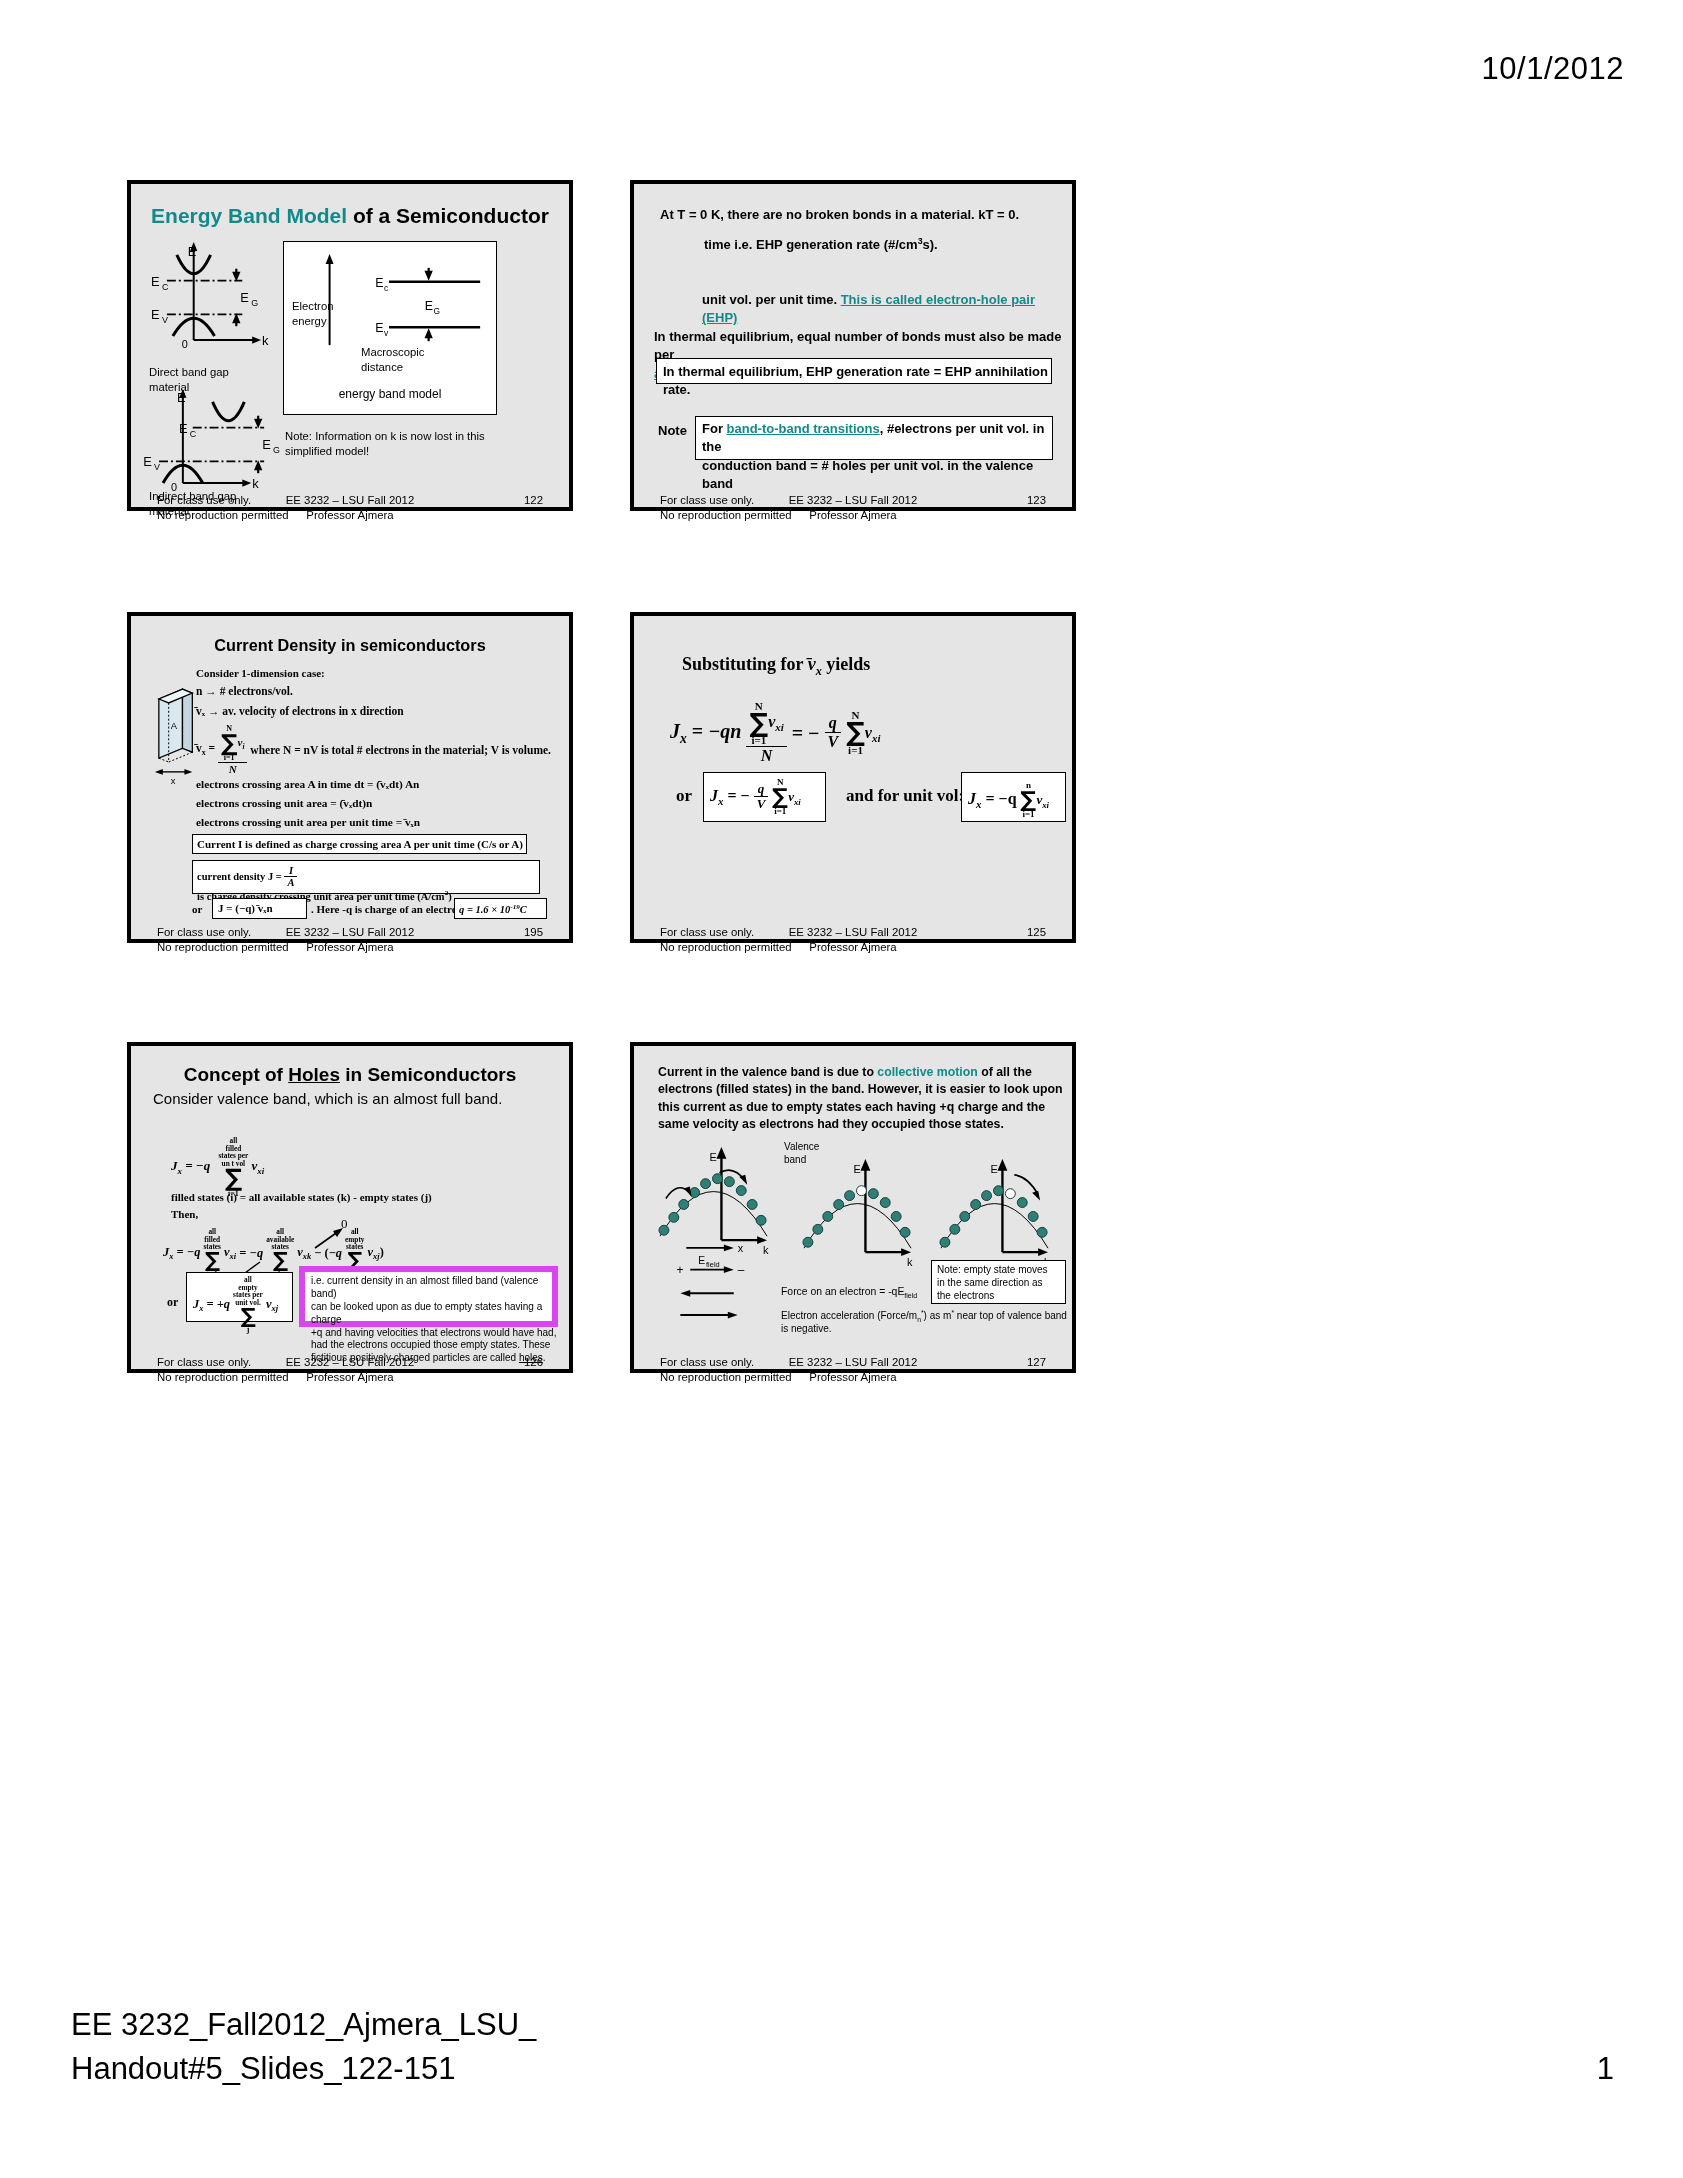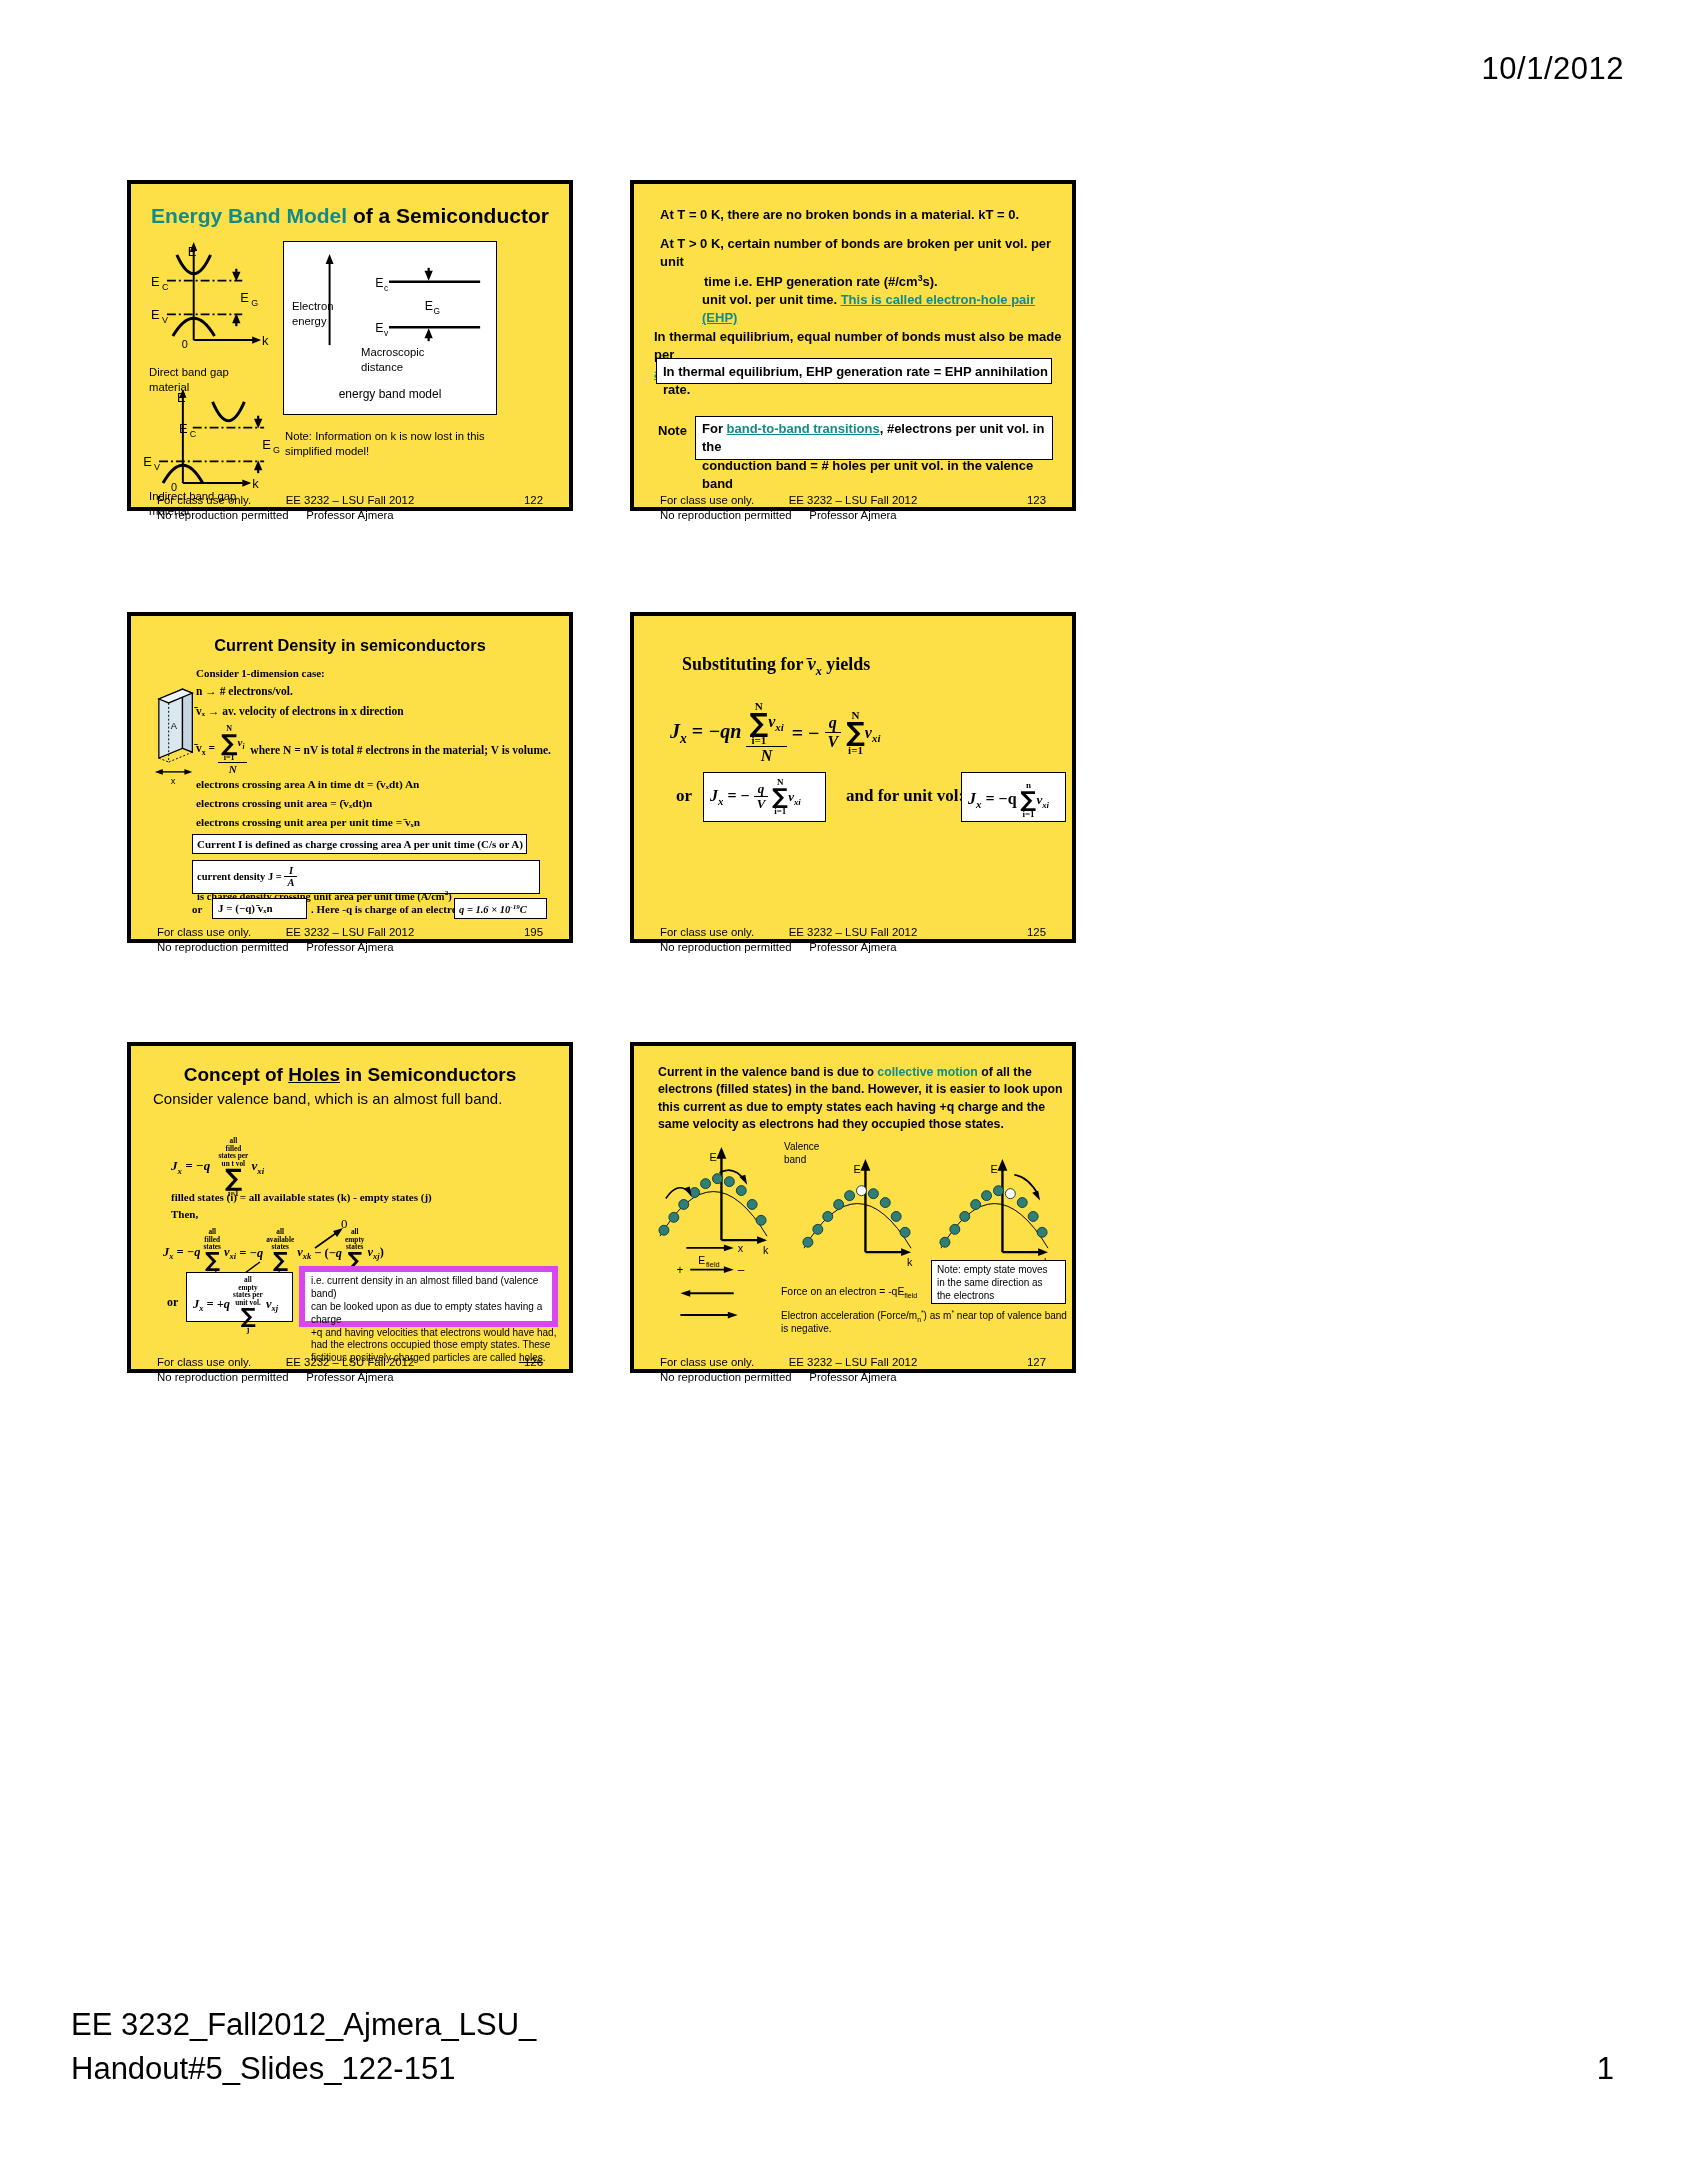--- a/index.html
+++ b/index.html
@@ -18,21 +18,21 @@
   #doc-footer{
     position:absolute;left:71px;bottom:87px;
     font-size:31px;line-height:1.42;white-space:pre-line;
   }
   #doc-pagenum{
     position:absolute;right:69px;bottom:91px;font-size:31px;
   }
 
   
   .slide{
-    position:absolute;border:4px solid #000;background:#fde047;
+    position:absolute;border:4px solid #000;background:#e5e5e5;
     box-sizing:border-box;
   }
   .slide-inner{position:absolute;inset:0;}
 
   .s-title{
     position:absolute;left:0;right:0;text-align:center;
     font-weight:bold;color:#000;
   }
   .accent{color:#128a8a;}
   .u{text-decoration:underline;}
@@ -194,21 +194,20 @@
         <span class="num">122</span>
       </div>
     </div>
   </div>
 
   <div class="slide" id="slide-123">
     <div class="slide-inner">
       <div class="txt s123-para" style="left:26px;top:22px;width:396px;">At T = 0 K, there are no broken bonds in a material. kT = 0.</div>
 
       <div class="txt s123-para" style="left:26px;top:51px;width:406px;">
-        <div>At T &gt; 0 K, certain number of bonds are broken per unit vol. per unit</div>
         <div style="padding-left:44px;">
           <span>time i.e. EHP generation rate (#/cm</span><sup>3</sup><span>s).</span>
         </div>
       </div>
 
       <div class="txt s123-para" style="left:20px;top:107px;width:416px;">
         <div style="padding-left:48px;">
           <span>unit vol. per unit time.  </span><span class="hl">This is called electron-hole pair (EHP)</span>
         </div>
         <div>In thermal equilibrium, equal number of bonds must also be made per</div>

